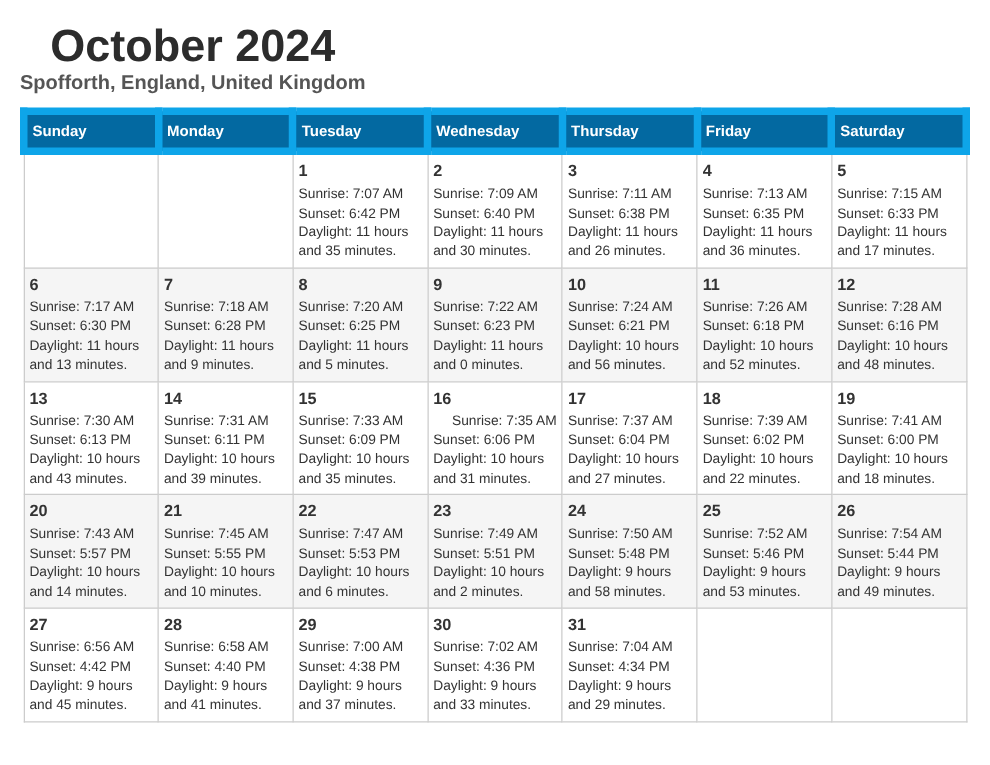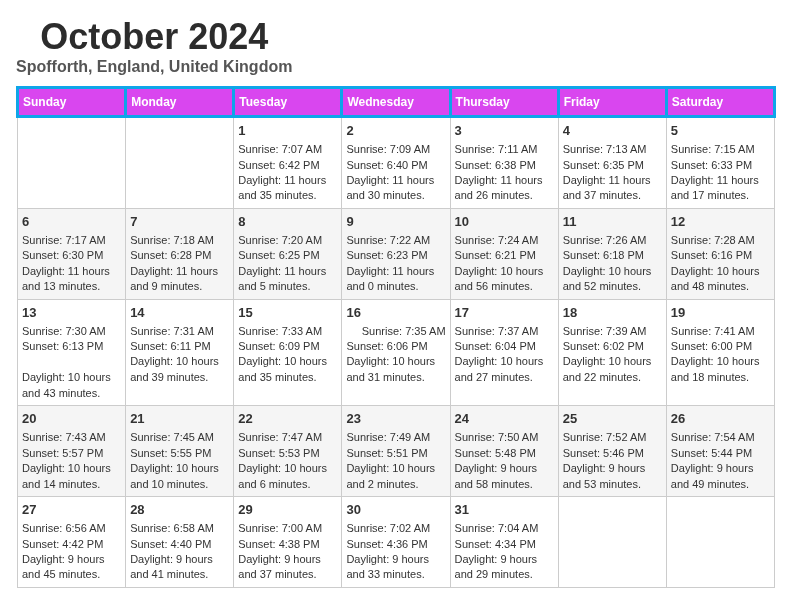--- a/index.html
+++ b/index.html
@@ -39,27 +39,27 @@
       font-size: 16px;
       color: #555;
       font-weight: bold;
     }
     .calendar {
       width: 100%;
       border-collapse: collapse;
       font-size: 11px;
     }
     .calendar th {
-      background-color: #d946ef;
+      background-color: #0369a1;
       color: #fff;
       padding: 6px 4px;
       text-align: left;
       font-size: 12px;
       font-weight: bold;
-      border: 3px solid #0ea5e9;
+      border: 6px solid #0ea5e9;
     }
     .calendar td {
       vertical-align: top;
       border: 1px solid #ccc;
       padding: 4px 4px;
       width: 108px;
       min-height: 80px;
       color: #333;
       line-height: 1.4;
     }
@@ -116,21 +116,21 @@
         <td>
           <span class="day-num">3</span>
           <span style="display: block;">Sunrise: 7:11 AM</span>
           <span style="display: block;">Sunset: 6:38 PM</span>
           <span style="display: block;">Daylight: 11 hours and 26 minutes.</span>
         </td>
         <td>
           <span class="day-num">4</span>
           <span style="display: block;">Sunrise: 7:13 AM</span>
           <span style="display: block;">Sunset: 6:35 PM</span>
-          <span style="display: block;">Daylight: 11 hours and 37 minutes.</span>
+          <span style="display: block;">Daylight: 11 hours and 36 minutes.</span>
         </td>
         <td>
           <span class="day-num">5</span>
           <span style="display: block;">Sunrise: 7:15 AM</span>
           <span style="display: block;">Sunset: 6:33 PM</span>
           <span style="display: block;">Daylight: 11 hours and 17 minutes.</span>
         </td>
       </tr>
       <tr class="row-even">
         <td>
@@ -174,21 +174,21 @@
           <span style="display: block;">Sunrise: 7:28 AM</span>
           <span style="display: block;">Sunset: 6:16 PM</span>
           <span style="display: block;">Daylight: 10 hours and 48 minutes.</span>
         </td>
       </tr>
       <tr class="row-odd">
         <td>
           <span class="day-num">13</span>
           <span style="display: block;">Sunrise: 7:30 AM</span>
           <span style="display: block;">Sunset: 6:13 PM</span>
-          <span style="display: block; margin-top: 16px;">Daylight: 10 hours and 43 minutes.</span>
+          <span style="display: block;">Daylight: 10 hours and 43 minutes.</span>
         </td>
         <td>
           <span class="day-num">14</span>
           <span style="display: block;">Sunrise: 7:31 AM</span>
           <span style="display: block;">Sunset: 6:11 PM</span>
           <span style="display: block;">Daylight: 10 hours and 39 minutes.</span>
         </td>
         <td>
           <span class="day-num">15</span>
           <span style="display: block;">Sunrise: 7:33 AM</span>

